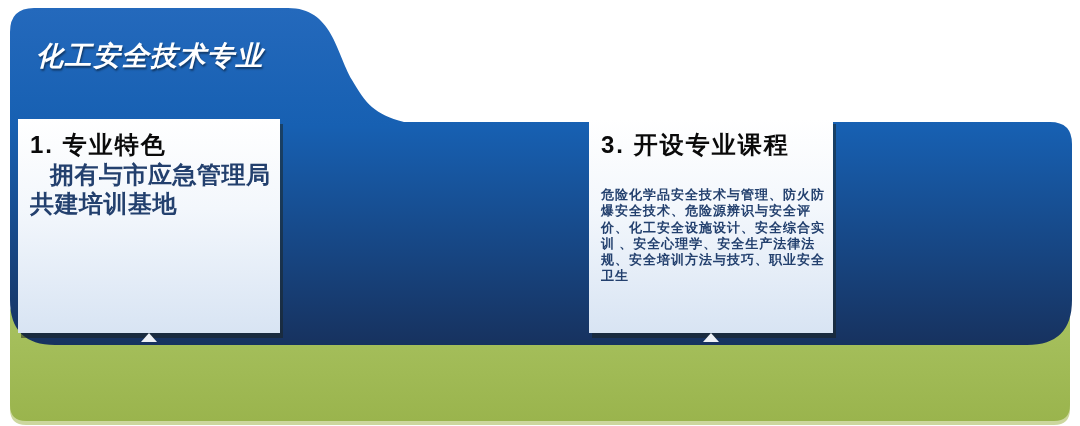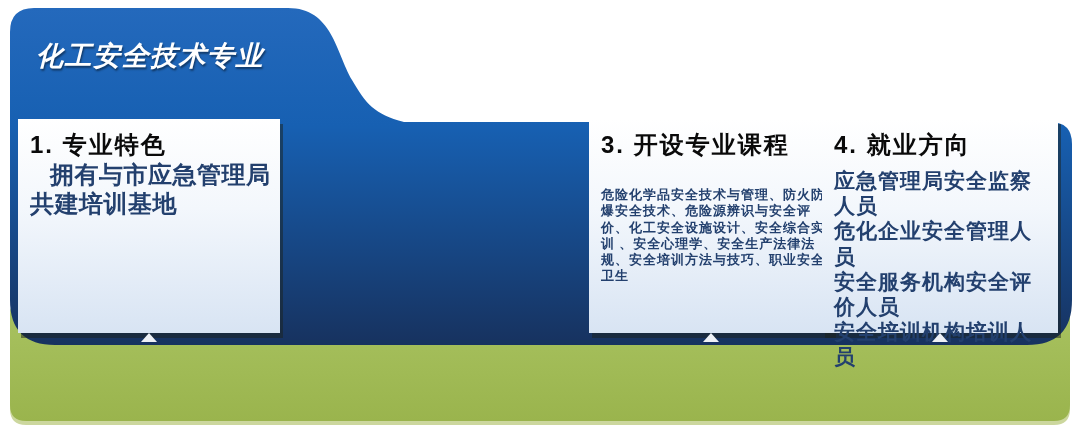--- a/index.html
+++ b/index.html
@@ -78,22 +78,14 @@
     <div class="arrow"></div>
   </div>
 
 
   <div class="card c3">
     <h2>3. 开设专业课程</h2>
     <p>危险化学品安全技术与管理、防火防爆安全技术、危险源辨识与安全评价、化工安全设施设计、安全综合实训 、安全心理学、安全生产法律法规、安全培训方法与技巧、职业安全卫生</p>
     <div class="arrow"></div>
   </div>
 
-  <div class="card c4">
-    <h2>4. 就业方向</h2>
-    <p class="first">应急管理局安全监察人员</p>
-    <p>危化企业安全管理人员</p>
-    <p>安全服务机构安全评价人员</p>
-    <p>安全培训机构培训人员</p>
-    <div class="arrow"></div>
-  </div>
 
 </div>
 
 </body></html>

